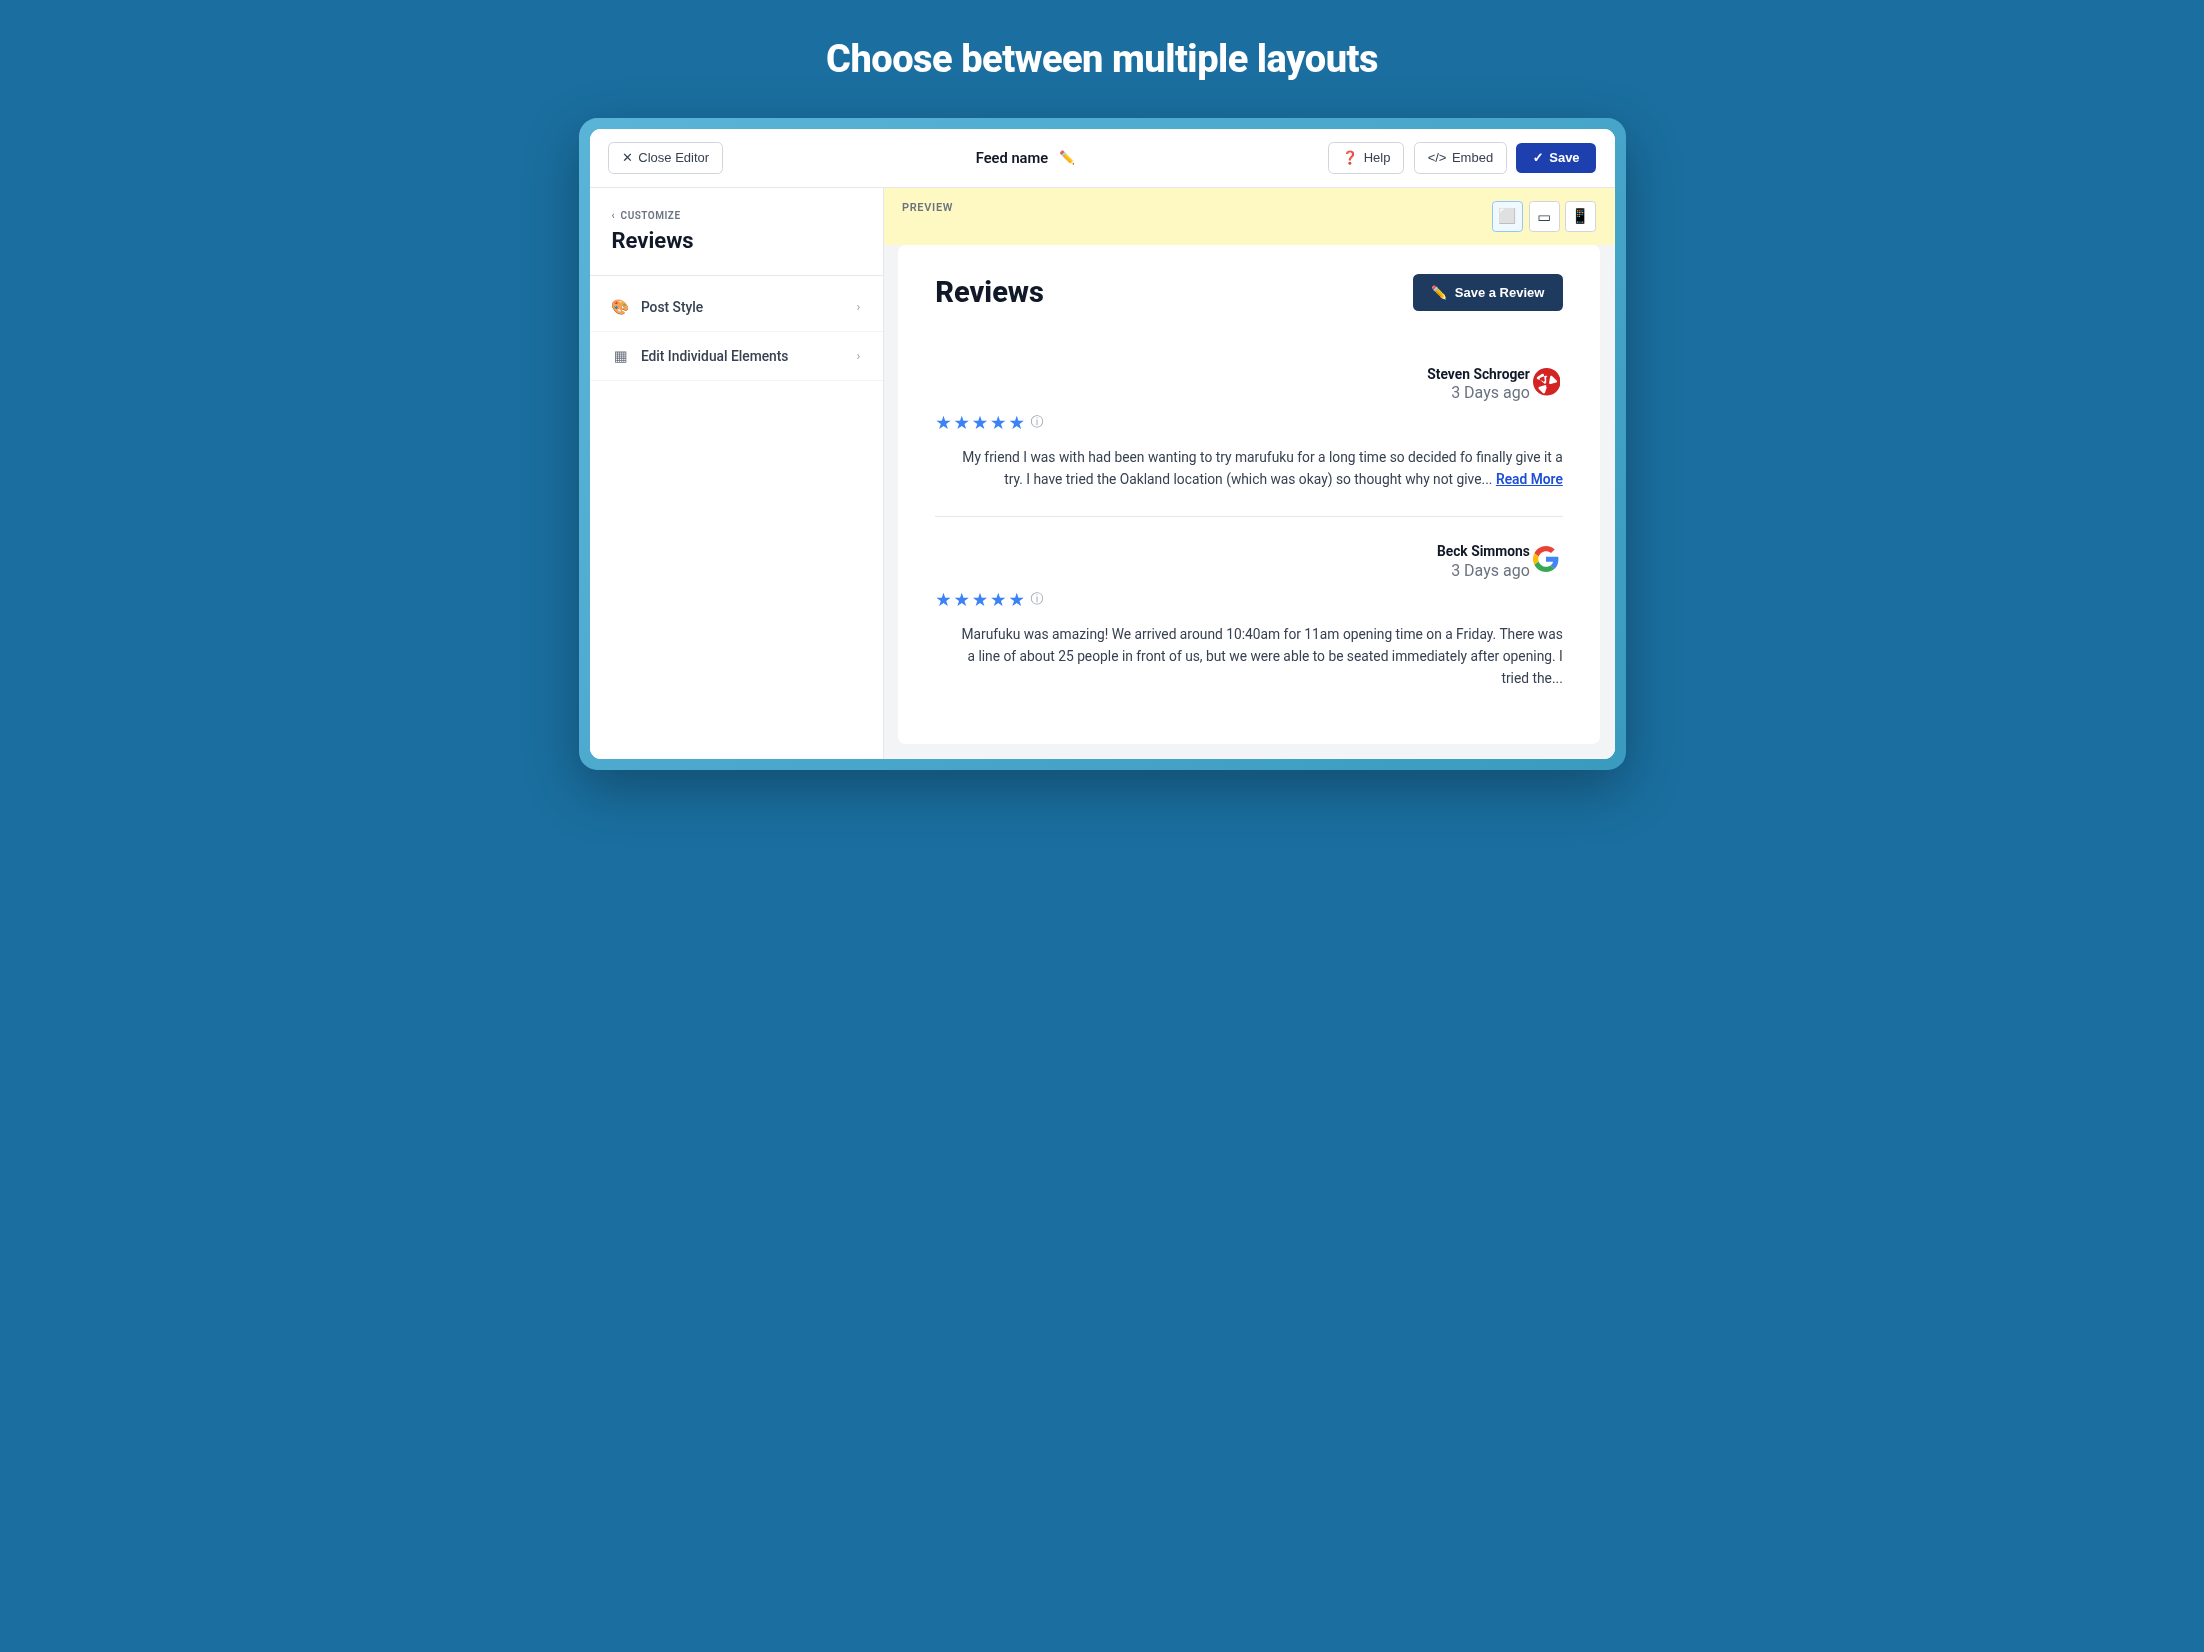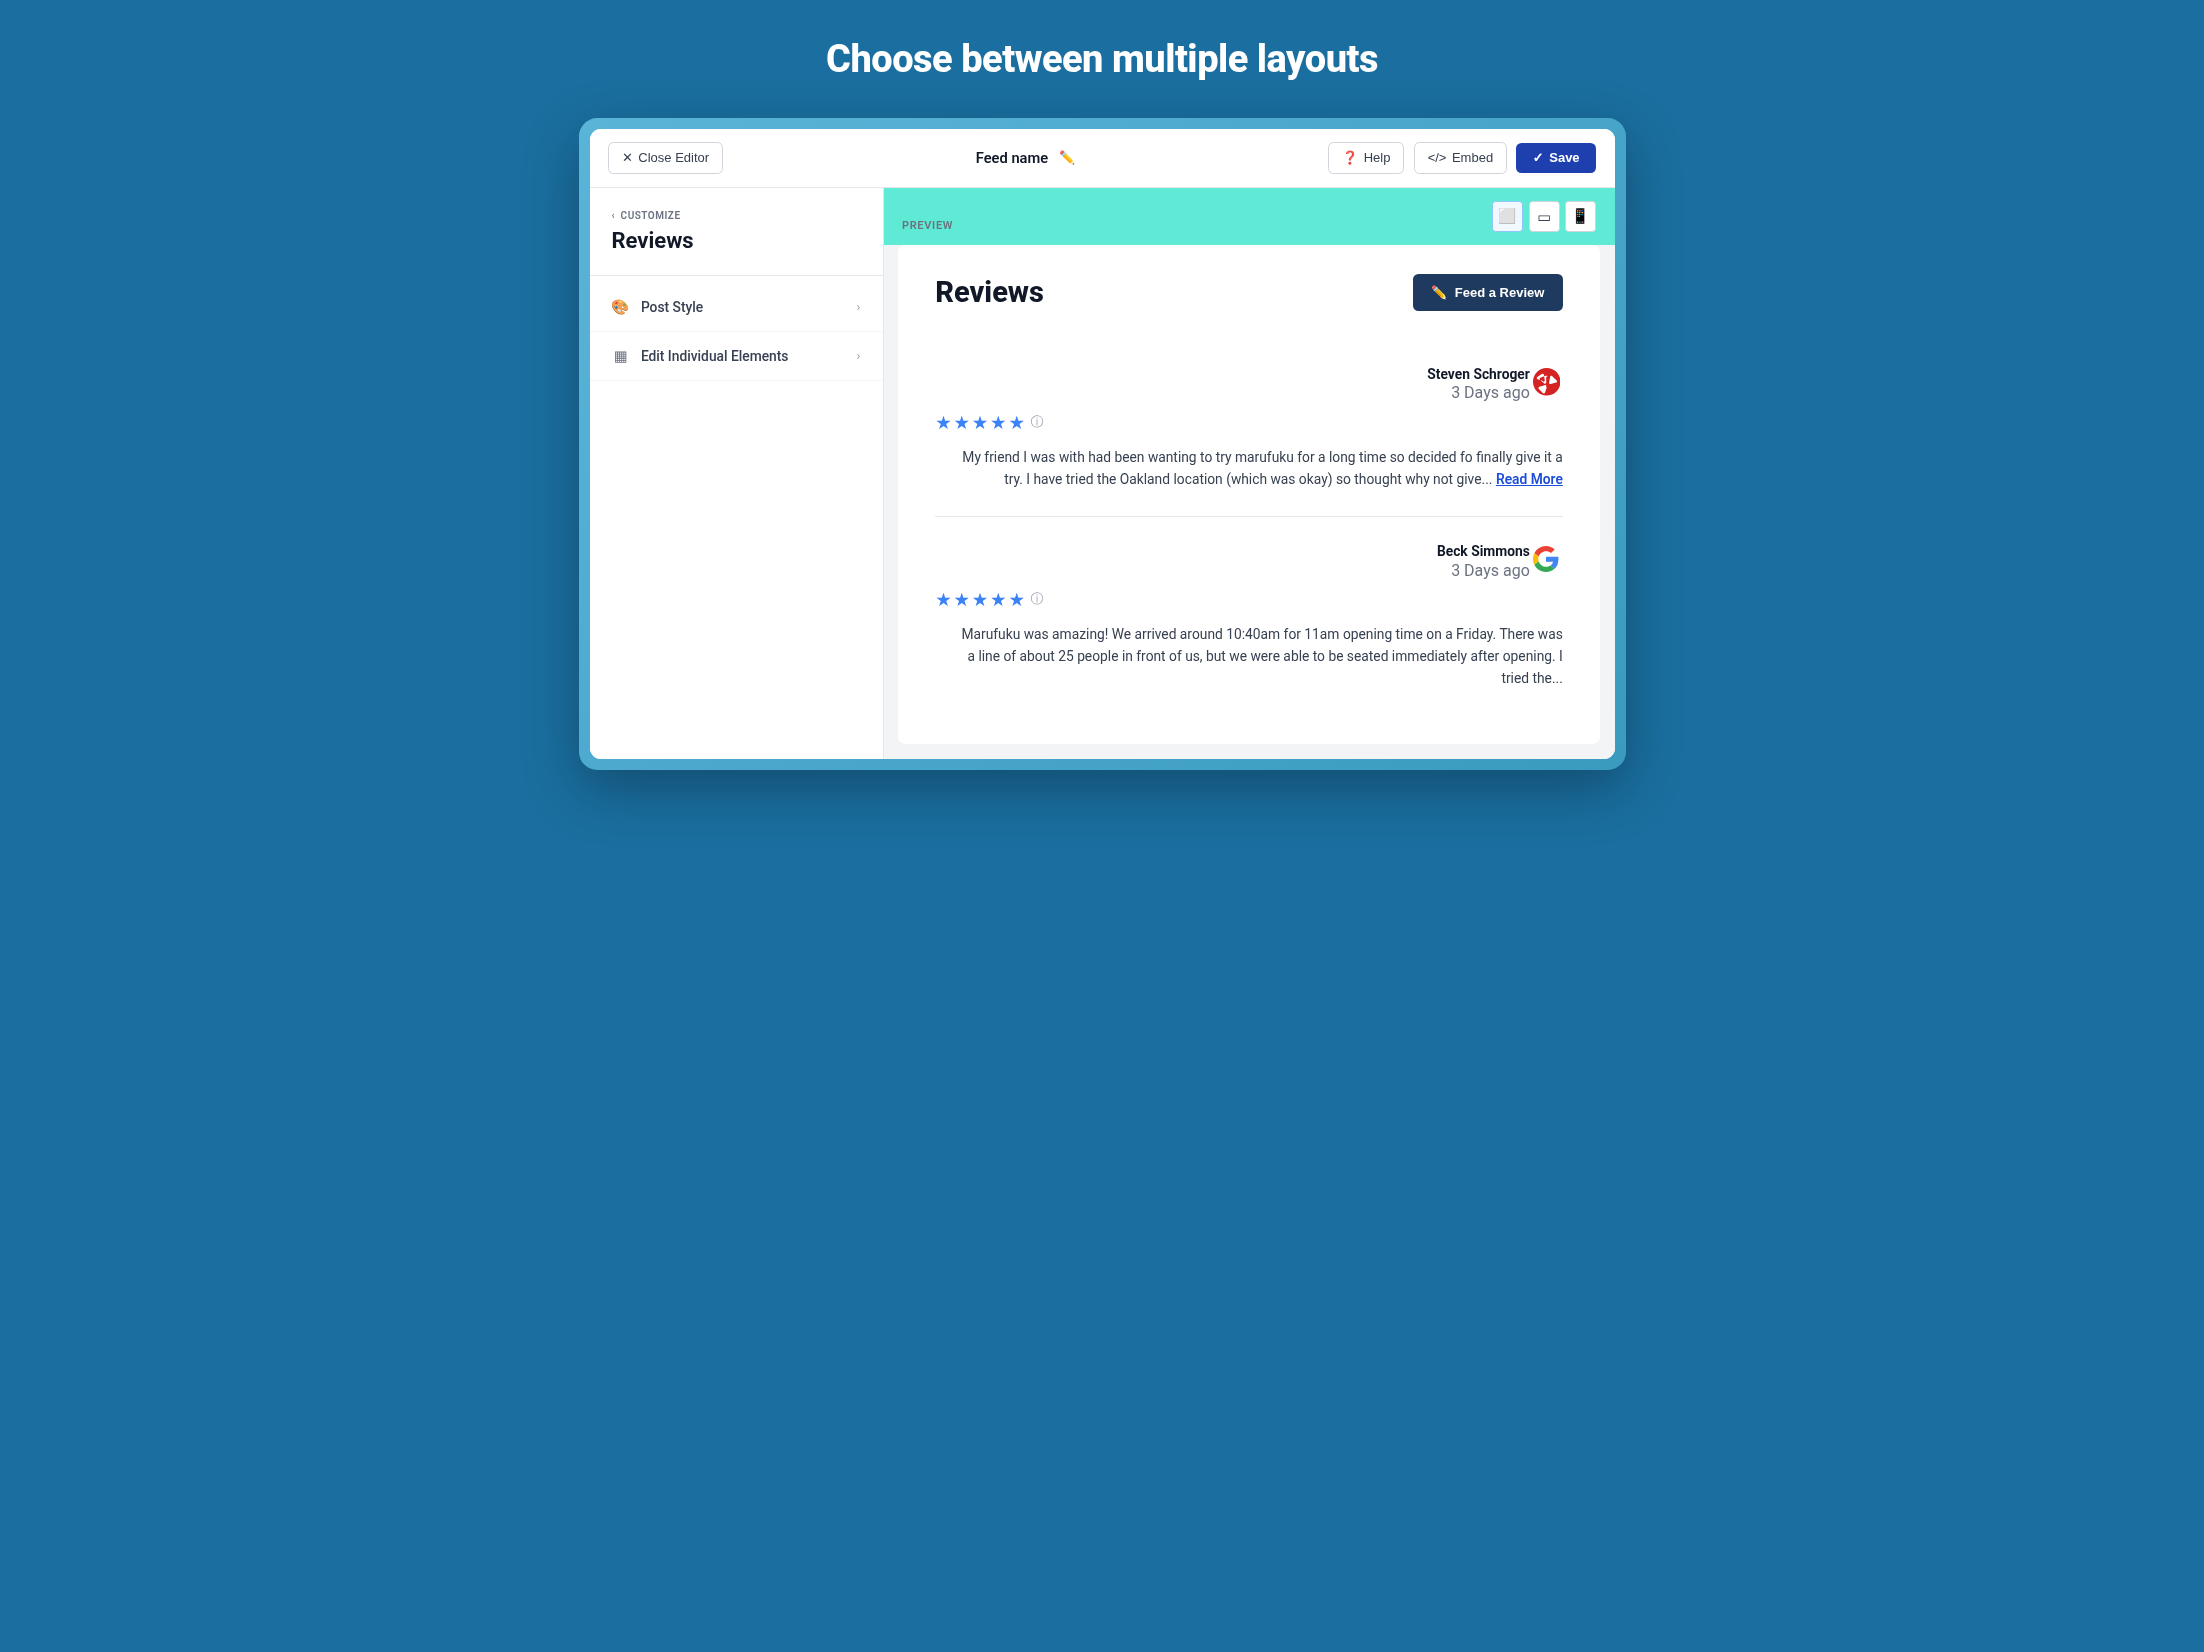--- a/index.html
+++ b/index.html
@@ -166,24 +166,24 @@
     .chevron-right { color: #9ca3af; font-size: 13px; }
     
     .preview-area {
       flex: 1;
       background: #f3f4f6;
       display: flex;
       flex-direction: column;
     }
     .preview-header {
       display: flex;
-      align-items: flex-end;
+      align-items: flex-start;
       justify-content: space-between;
       padding: 13px 18.4px;
-      background: #5eead4;
+      background: #fef9c3;
       gap: 13px;
     }
     .preview-label {
       font-size: 11px;
       font-weight: 600;
       color: #6b7280;
       letter-spacing: 0.7px;
       text-transform: uppercase;
     }
     .preview-controls {
@@ -382,21 +382,21 @@
               <span>📱</span>
             </button>
           </div>
         </div>
 
         <div class="review-feed">
           <div class="feed-header">
             <h2 class="feed-title">Reviews</h2>
             <button class="write-review-btn">
               <span>✏️</span>
-              <span>Feed a Review</span>
+              <span>Save a Review</span>
             </button>
           </div>
 
           <div class="review-item">
             <div class="review-meta">
               <div class="reviewer-info">
                 <div class="reviewer-name">Steven Schroger</div>
                 <div class="review-date">3 Days ago</div>
               </div>
               <div class="review-source-icon">

